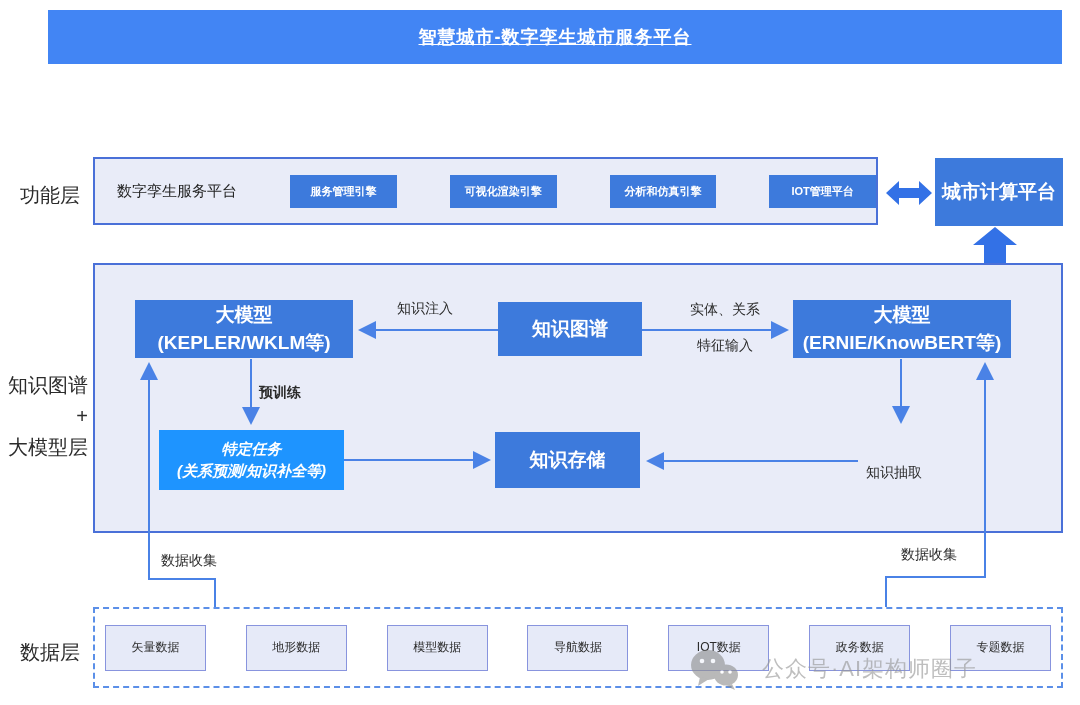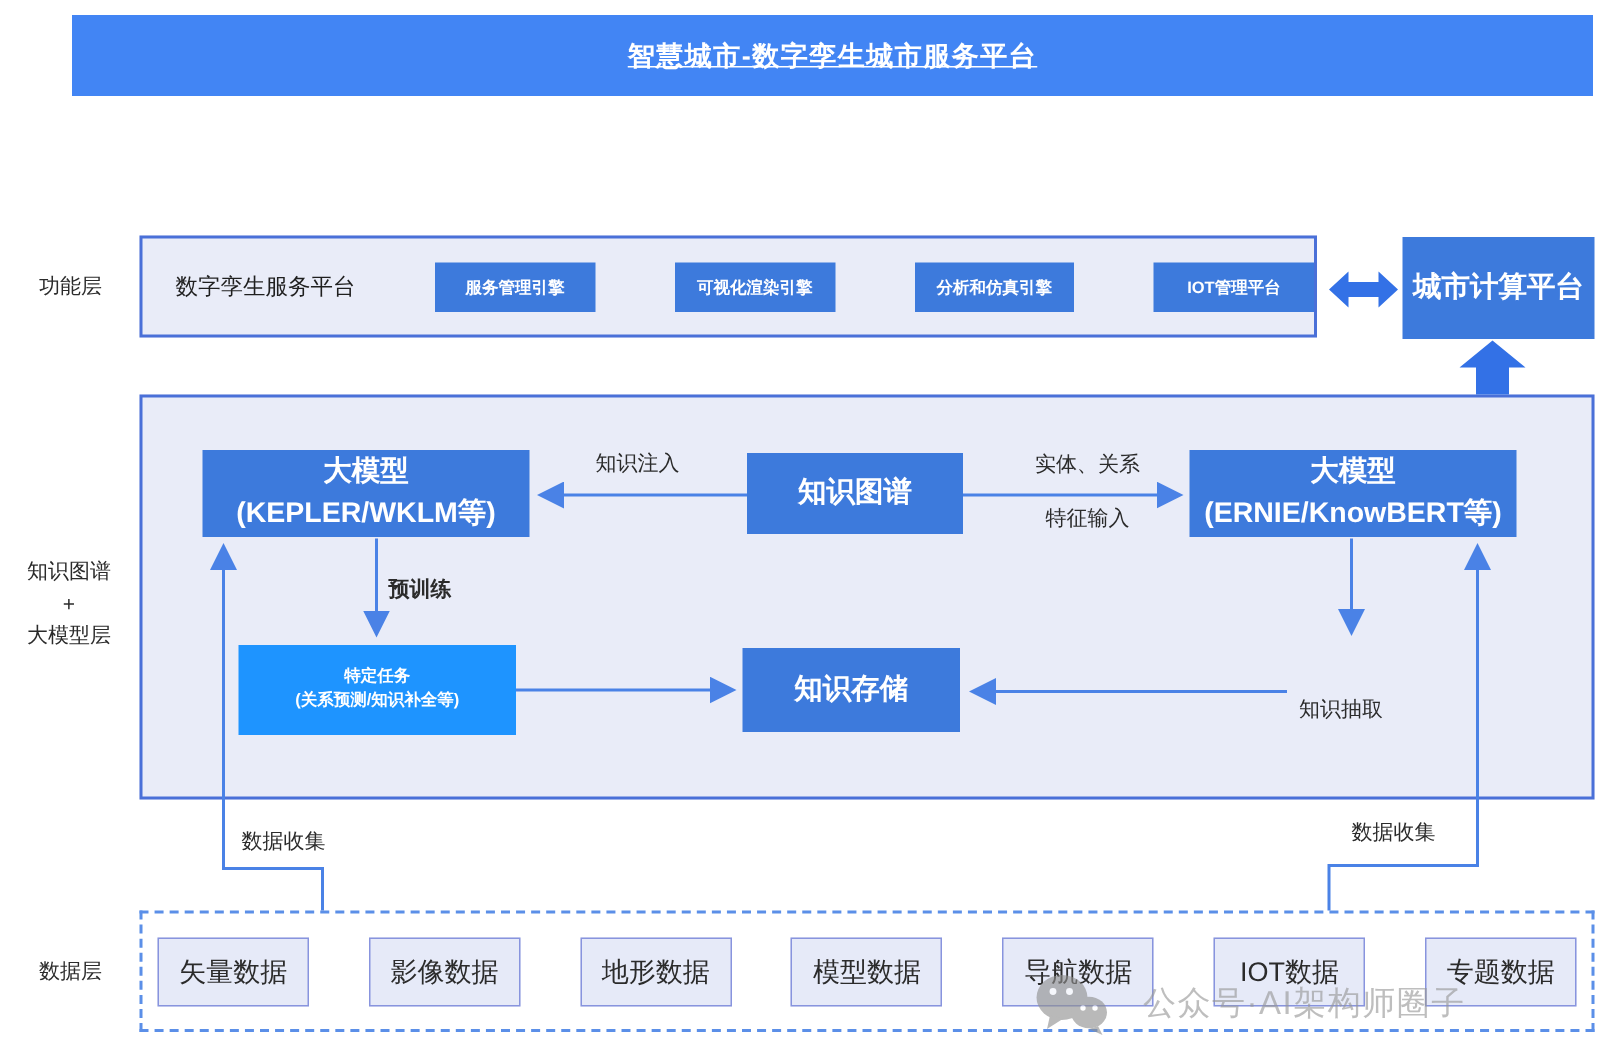--- a/index.html
+++ b/index.html
@@ -22,48 +22,48 @@
     position:relative;width:1080px;height:705px;background:#fff;overflow:hidden;
     font-family:"Liberation Sans","DejaVu Sans",sans-serif;color:var(--ink);
   }
   .abs{position:absolute;}
   .banner{
     left:48px;top:10px;width:1014px;height:54px;background:var(--banner);
     display:flex;align-items:center;justify-content:center;
     color:#fff;font-size:18px;font-weight:bold;letter-spacing:1px;z-index:2;text-decoration:underline;
   }
   .layer-label{
-    font-size:14px;color:var(--ink);text-align:center;z-index:2;line-height:1.55;
+    font-size:20px;color:var(--ink);text-align:right;z-index:2;line-height:1.55;
     white-space:pre-line;
   }
   .panel{
     background:var(--panel);border:2px solid var(--panel-border);z-index:0;
   }
   .fn-panel{left:93px;top:157px;width:785px;height:68px;display:flex;align-items:center;gap:38px;}
   .fn-title{margin-left:22px;font-size:15px;color:#1f1f1f;white-space:nowrap;z-index:2;}
   .engine-btn{
     margin-left:15px;width:136px;height:33px;background:var(--box);
     display:flex;align-items:center;justify-content:center;
     color:#fff;font-size:11px;font-weight:600;white-space:nowrap;z-index:2;
   }
   .solid-box{
     background:var(--box);color:#fff;display:flex;align-items:center;justify-content:center;
     text-align:center;font-size:19px;font-weight:600;line-height:1.45;white-space:pre-line;z-index:2;
   }
-  .bright{background:var(--bright);font-size:11px;}
+  .bright{background:var(--bright);font-size:15px;font-style:italic;}
   .mid-panel{left:93px;top:263px;width:970px;height:270px;}
   .edge-label{font-size:14px;color:var(--ink);white-space:nowrap;z-index:2;text-align:center;}
   .data-panel{
     left:93px;top:607px;width:970px;height:81px;
     border:2px dashed var(--dashed);background:transparent;z-index:0;
     display:flex;align-items:center;justify-content:space-between;padding:0 10px;
   }
   .data-box{
     width:101px;height:46px;background:var(--databox);border:1.5px solid var(--databox-border);
-    display:flex;align-items:center;justify-content:center;font-size:18px;color:var(--ink);
+    display:flex;align-items:center;justify-content:center;font-size:12px;color:var(--ink);
     white-space:nowrap;z-index:1;
   }
   .overlay{left:0;top:0;width:1080px;height:705px;z-index:1;pointer-events:none;}
   .watermark{
     left:688px;top:641px;width:400px;height:56px;display:flex;align-items:center;
     z-index:5;opacity:.62;pointer-events:none;
   }
   .watermark-text{
     font-size:22px;color:var(--watermark);letter-spacing:1px;white-space:nowrap;margin-left:22px;
   }
@@ -121,25 +121,25 @@
   <div class="abs edge-label" style="left:673px;top:301px;width:104px;">实体、关系</div>
   <div class="abs edge-label" style="left:673px;top:337px;width:104px;">特征输入</div>
   <div class="abs edge-label" style="left:259px;top:384px;font-weight:bold;">预训练</div>
   <div class="abs edge-label" style="left:866px;top:464px;">知识抽取</div>
   <div class="abs edge-label" style="left:161px;top:552px;">数据收集</div>
   <div class="abs edge-label" style="left:901px;top:546px;">数据收集</div>
 
   <div class="abs layer-label" style="left:14px;top:637px;width:66px;">数据层</div>
   <div class="abs data-panel">
     <div class="data-box">矢量数据</div>
-    <div class="data-box">影像数据</div>
     <div class="data-box">地形数据</div>
     <div class="data-box">模型数据</div>
     <div class="data-box">导航数据</div>
     <div class="data-box">IOT数据</div>
+    <div class="data-box">政务数据</div>
     <div class="data-box">专题数据</div>
   </div>
 
   <div class="abs watermark">
     <svg width="52" height="46" viewBox="0 0 52 46">
       <ellipse cx="20" cy="19" rx="17" ry="15" fill="#8f8f8f"></ellipse>
       <polygon points="12,31 10,40 21,33" fill="#8f8f8f"></polygon>
       <circle cx="14" cy="15" r="2.3" fill="#fff"></circle>
       <circle cx="25" cy="15" r="2.3" fill="#fff"></circle>
       <ellipse cx="38" cy="29" rx="12" ry="10.5" fill="#8f8f8f"></ellipse>

